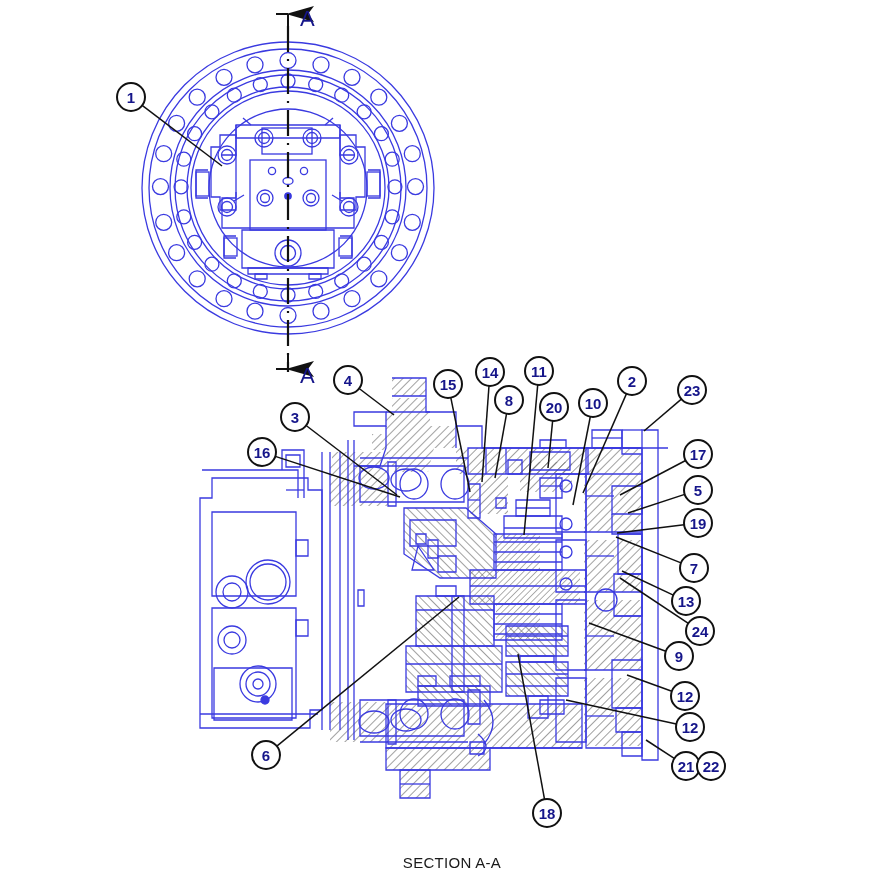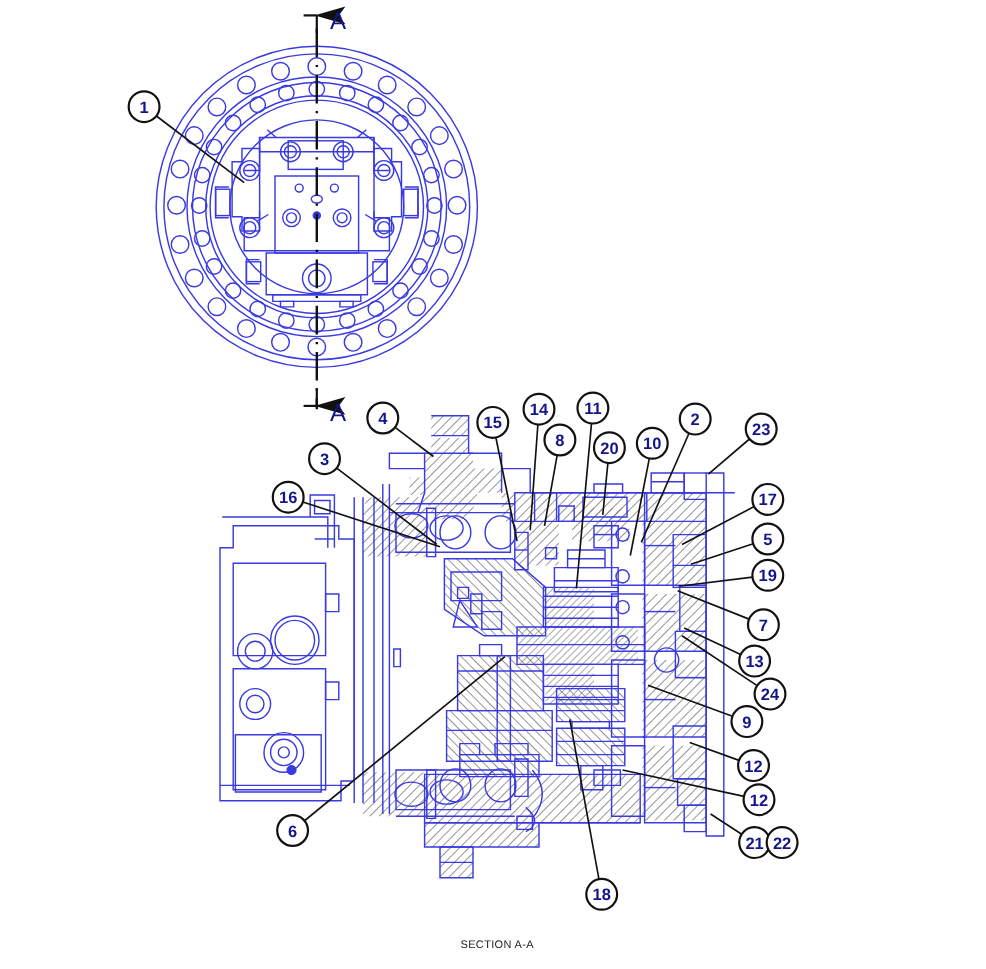--- a/index.html
+++ b/index.html
@@ -4,21 +4,21 @@
 <style>
   html,body{margin:0;padding:0;background:#ffffff;}
   body{
     width:896px;height:881px;position:relative;overflow:hidden;
     font-family:"Liberation Sans", sans-serif;
   }
   #sheet{position:absolute;left:0;top:0;width:896px;height:881px;}
   svg{display:block;}
   .caption{
     position:absolute;
-    font-size:10px;
+    font-size:15px;
     letter-spacing:.3px;
     color:#1a1a1a;
     white-space:nowrap;
     text-align:right;
   }
 </style>
 </head>
 <body>
 
 <div id="sheet">

